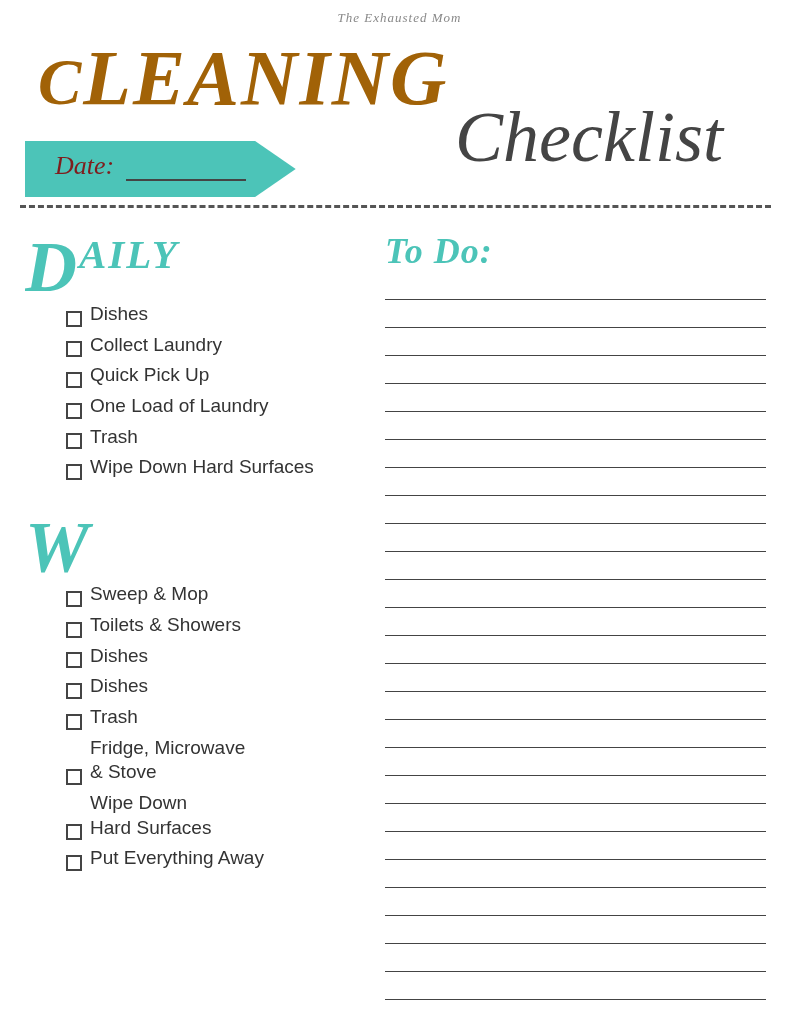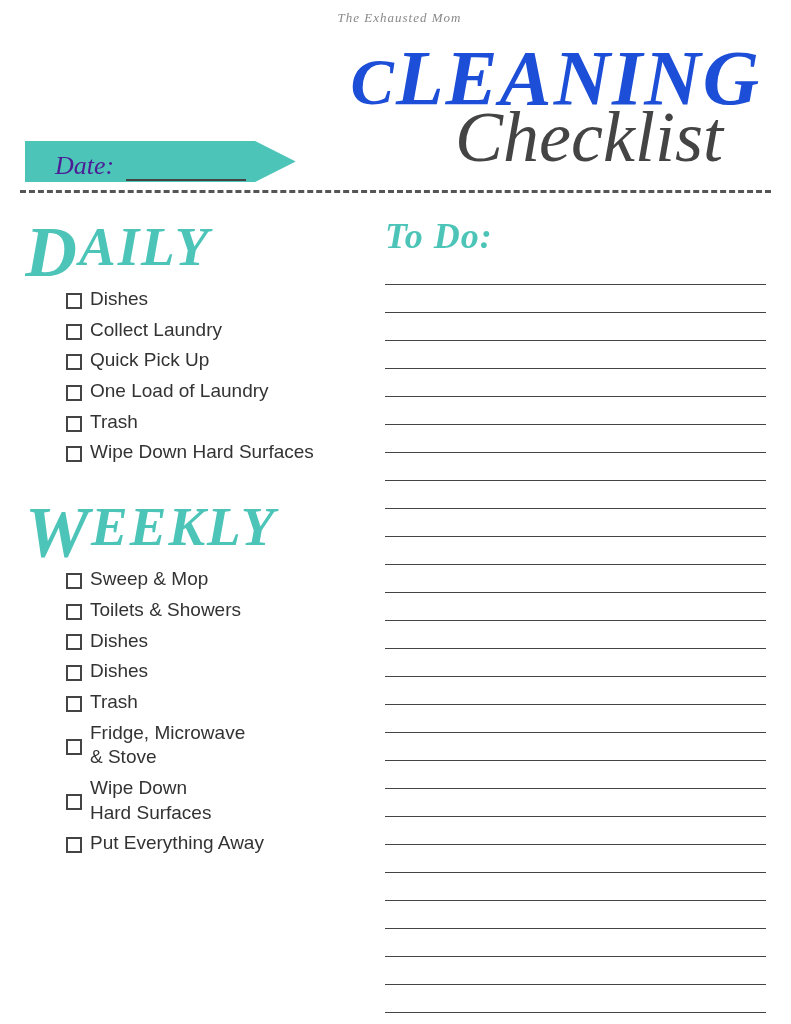--- a/index.html
+++ b/index.html
@@ -36,27 +36,26 @@
       color: #888;
       font-style: italic;
       font-family: Georgia, serif;
       letter-spacing: 1px;
       margin-bottom: 0;
     }
 
     .cleaning-title {
       font-size: 100px;
       font-weight: 900;
-      color: #1d4ed8;
+      color: #a16207;
       font-family: Georgia, 'Times New Roman', serif;
       line-height: 0.9;
       letter-spacing: 2px;
       text-transform: uppercase;
       font-style: italic;
-      text-align: right;
     }
 
     .cleaning-title span {
       font-size: 85px;
     }
 
     .checklist-title {
       position: absolute;
       right: 38px;
       top: 70px;
@@ -70,22 +69,22 @@
     .date-banner {
       position: relative;
       margin-top: -10px;
       margin-bottom: 10px;
       display: flex;
       align-items: center;
     }
 
     .date-arrow {
       background: #4cc4b8;
-      color: #4c1d95;
-      padding: 10px 50px 1px 30px;
+      color: #7f1d1d;
+      padding: 10px 50px 16px 30px;
       font-size: 26px;
       font-family: Georgia, serif;
       font-style: italic;
       clip-path: polygon(0 0, 85% 0, 100% 50%, 85% 100%, 0 100%);
       min-width: 260px;
     }
 
     .date-underline {
       display: inline-block;
       border-bottom: 2px solid #444;
@@ -123,21 +122,21 @@
       color: #4cc4b8;
       font-style: italic;
       font-weight: bold;
       letter-spacing: 1px;
       margin-top: 5px;
     }
 
     
     .checklist-item {
       display: flex;
-      align-items: center;
+      align-items: flex-end;
       font-size: 19px;
       color: #333;
       font-family: Arial, sans-serif;
       margin-bottom: 6px;
       line-height: 1.3;
       padding-left: 41px;
     }
 
     .checkbox {
       display: inline-block;
@@ -178,21 +177,21 @@
       font-style: italic;
       font-weight: bold;
       color: #4cc4b8;
       float: left;
       line-height: 0.75;
       margin-right: 2px;
       margin-top: 10px;
     }
 
     .section-rest {
-      font-size: 55px;
+      font-size: 41px;
       font-family: Georgia, serif;
       color: #4cc4b8;
       font-style: italic;
       font-weight: bold;
       letter-spacing: 2px;
       text-transform: uppercase;
     }
 
     .section-title-container {
       overflow: hidden;
@@ -257,21 +256,20 @@
         </div>
         <div class="checklist-item">
           <span class="checkbox"></span>
           <span class="item-text">Wipe Down Hard Surfaces</span>
         </div>
       </div>
 
       <div class="weekly-section">
         <div class="section-title-container">
           <span class="big-first-letter">W</span>
-          <span class="section-rest">EEKLY</span>
         </div>
 
         <div>
           <div class="checklist-item">
             <span class="checkbox"></span>
             <span class="item-text">Sweep &amp; Mop</span>
           </div>
           <div class="checklist-item">
             <span class="checkbox"></span>
             <span class="item-text">Toilets &amp; Showers</span>

